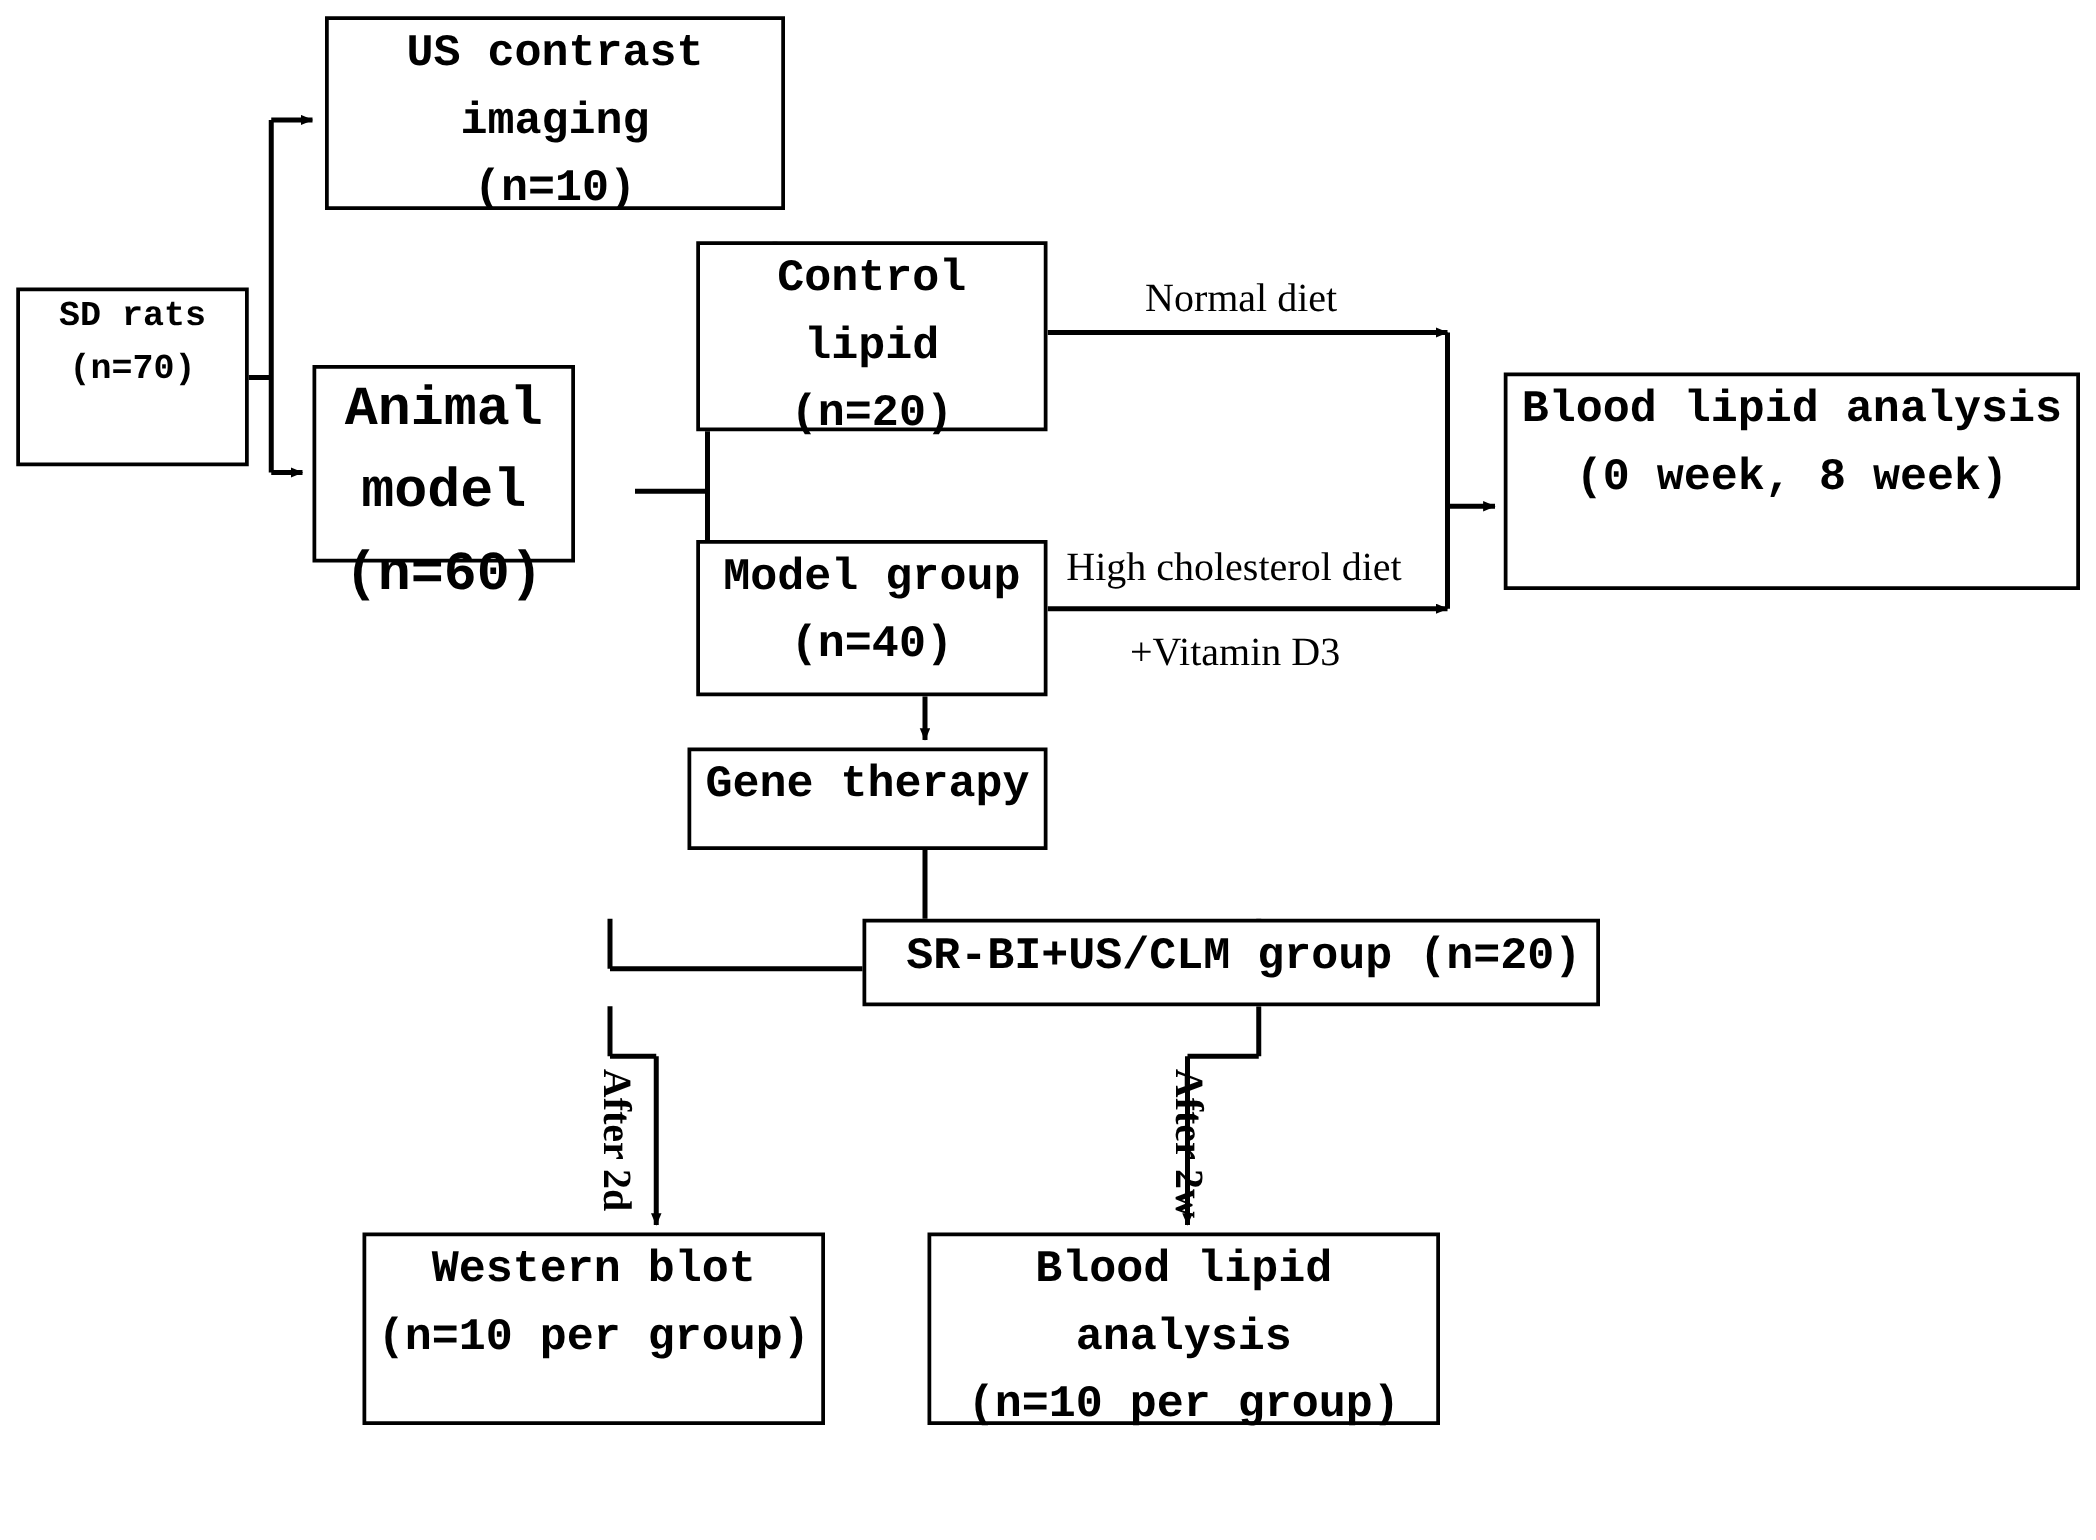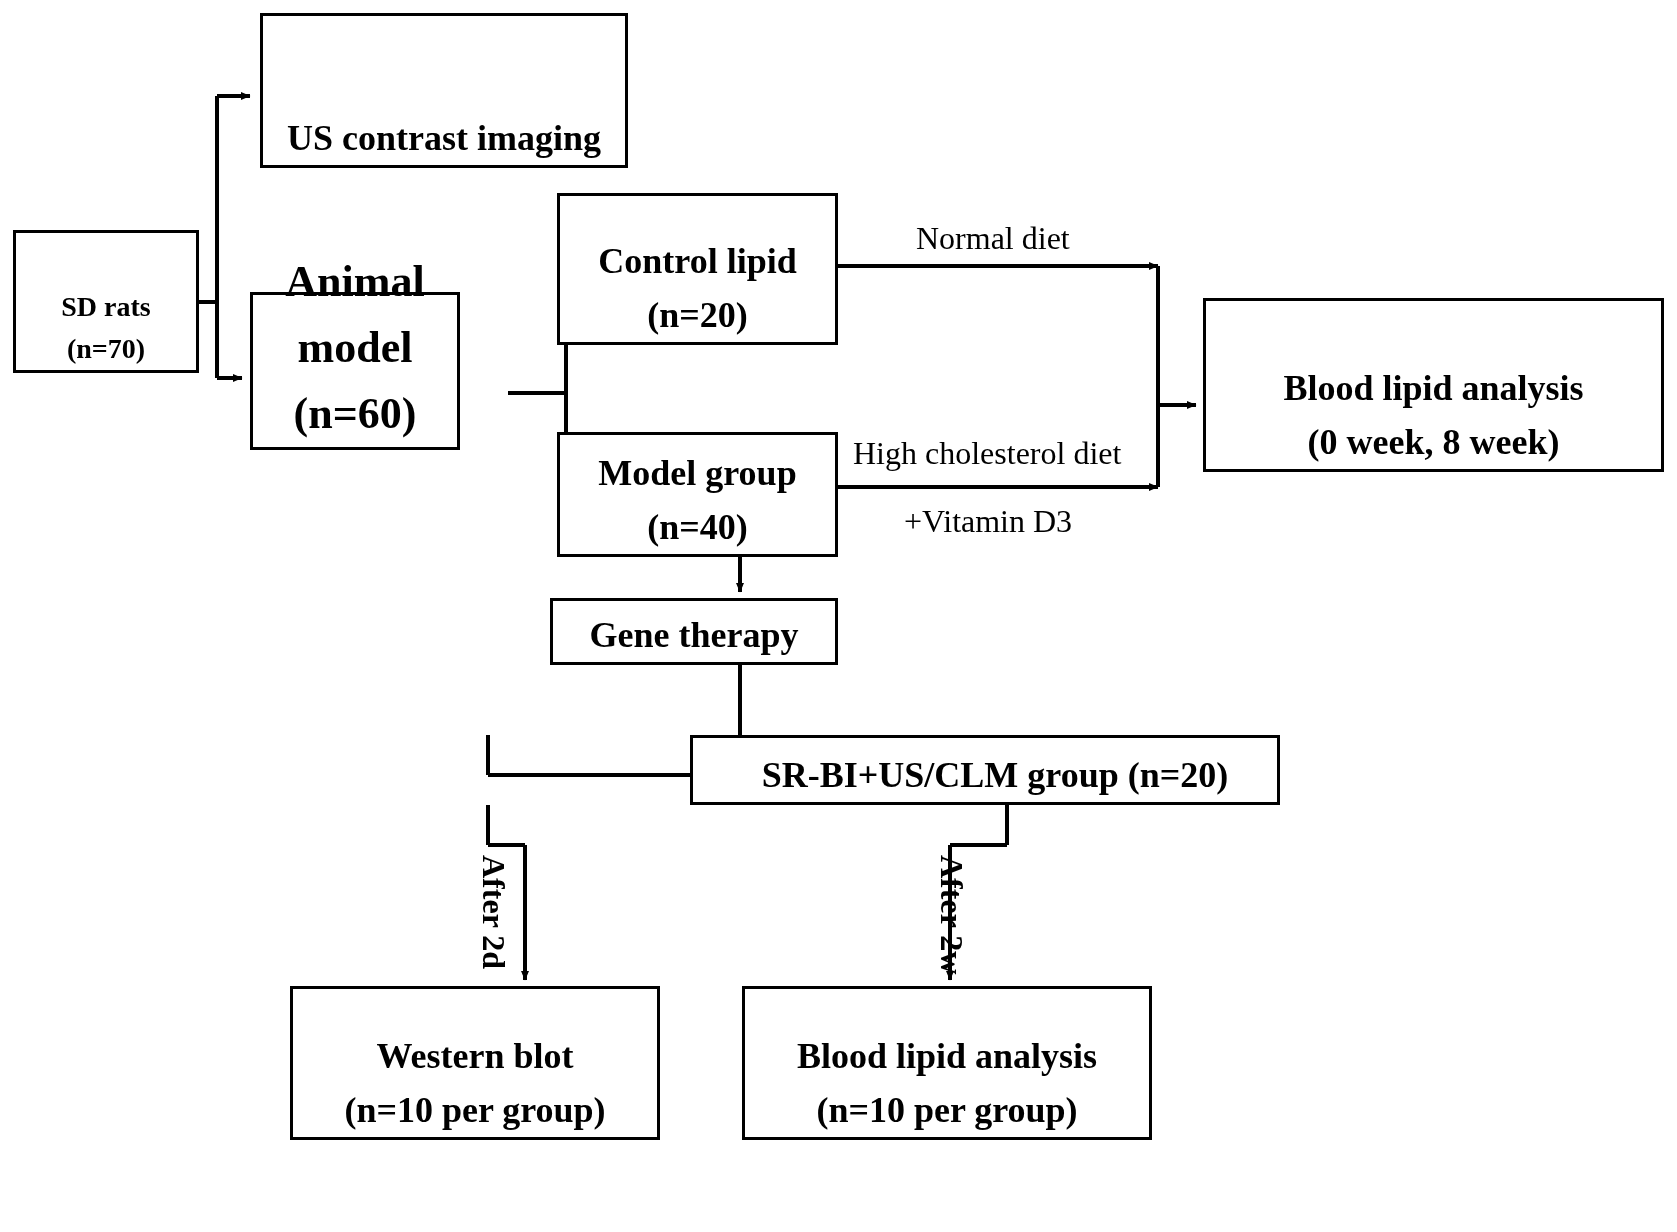--- a/index.html
+++ b/index.html
@@ -1,20 +1,20 @@
 <!DOCTYPE html>
 <html><head>
 <meta charset="utf-8">
 <style>
   html,body{margin:0;padding:0;background:#ffffff;}
   body{font-family:"Liberation Serif","DejaVu Serif",serif;}
   #stage{position:relative;width:1677px;height:1232px;background:#ffffff;overflow:hidden;}
   .box{position:absolute;box-sizing:border-box;border:3px solid #000;background:#fff;
-       display:flex;flex-direction:column;align-items:center;justify-content:flex-end;
-       font-weight:bold;color:#000;text-align:center;line-height:1.5;}
+       display:flex;flex-direction:column;align-items:center;justify-content:flex-start;
+       font-weight:bold;color:#000;text-align:center;line-height:1.5;font-family:Liberation Mono, monospace;}
   .box .l1,.box .l2{display:block;width:100%;}
   .lbl{position:absolute;font-weight:normal;color:#000000;white-space:nowrap;line-height:1;}
   .vlbl{position:absolute;font-weight:bold;color:#000;white-space:nowrap;line-height:1;
         transform-origin:left top;transform:rotate(90deg);}
   svg.edges{position:absolute;left:0;top:0;width:1677px;height:1232px;overflow:visible;}
 </style>
 </head>
 <body>
 
 <div id="stage">
@@ -69,20 +69,21 @@
     </g>
   </svg>
 
   <div class="box" style="left:13px;top:230px;width:186px;height:143px;font-size:28px;">
     <span class="l1">SD rats</span>
     <span class="l2">(n=70)</span>
   </div>
 
   <div class="box" style="left:260px;top:13px;width:368px;height:155px;font-size:36px;">
     <span class="l1">US contrast imaging</span>
+    <span class="l2">(n=10)</span>
   </div>
 
   <div class="box" style="left:250px;top:292px;width:210px;height:158px;font-size:44px;">
     <span class="l1">Animal model</span>
     <span class="l2">(n=60)</span>
   </div>
 
   <div class="box" style="left:557px;top:193px;width:281px;height:152px;font-size:36px;">
     <span class="l1">Control lipid</span>
     <span class="l2">(n=20)</span>
@@ -91,21 +92,21 @@
   <div class="box" style="left:557px;top:432px;width:281px;height:125px;font-size:36px;">
     <span class="l1">Model group</span>
     <span class="l2">(n=40)</span>
   </div>
 
   <div class="box" style="left:1203px;top:298px;width:461px;height:174px;font-size:36px;">
     <span class="l1">Blood lipid analysis</span>
     <span class="l2">(0 week, 8 week)</span>
   </div>
 
-  <div class="box" style="left:550px;top:598px;width:288px;height:67px;font-size:36px;">
+  <div class="box" style="left:550px;top:598px;width:288px;height:82px;font-size:36px;">
     <span class="l1">Gene therapy</span>
   </div>
 
 
   <div class="box" style="left:690px;top:735px;width:590px;height:70px;font-size:36px;padding-left:20px;">
     <span class="l1">SR-BI+US/CLM group (n=20)</span>
   </div>
 
   <div class="box" style="left:290px;top:986px;width:370px;height:154px;font-size:36px;">
     <span class="l1">Western blot</span>

